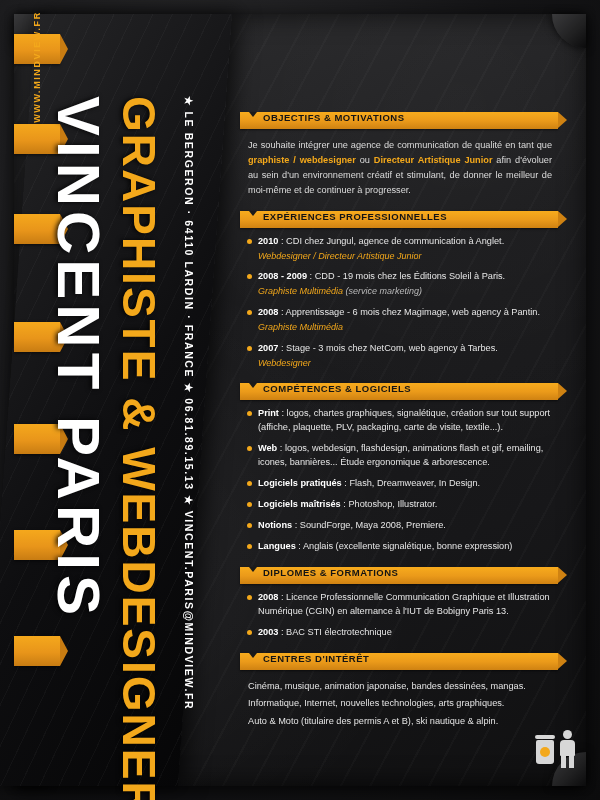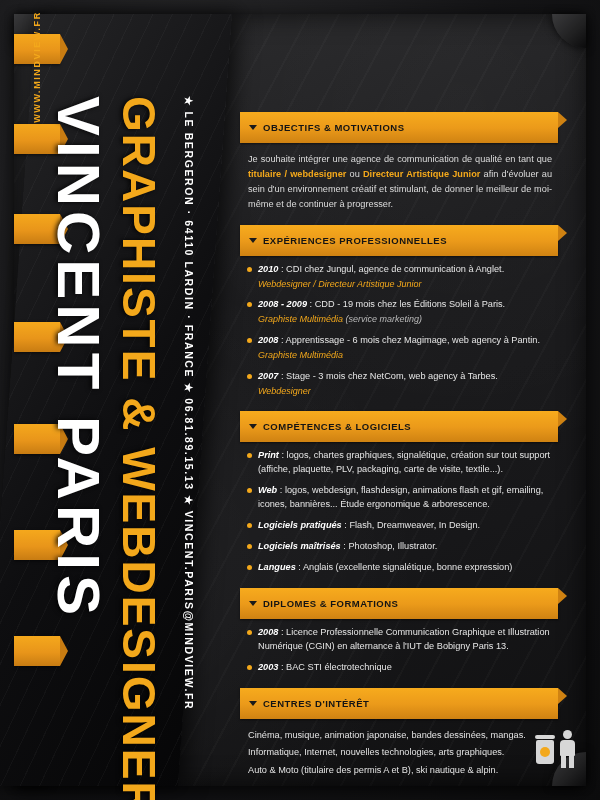--- a/index.html
+++ b/index.html
@@ -155,25 +155,25 @@
   
   .content {
     position: absolute;
     left: 240px;
     top: 112px;
     width: 318px;
   }
 
   .sec-head {
     position: relative;
-    height: 31px;
+    height: 17px;
     background: linear-gradient(180deg, #f7ab1d 0%, #eb9a1a 52%, #cf8212 100%);
     margin: 0 0 7px 0;
     display: flex;
-    align-items: center;
+    align-items: flex-start;
     padding-left: 9px;
     box-shadow: 0 1px 2px rgba(0,0,0,0.55);
   }
   .sec-head::after {
     content: "";
     position: absolute;
     right: -9px; top: 0;
     border-left: 9px solid #cf8212;
     border-top: 8.5px solid transparent;
     border-bottom: 8.5px solid transparent;
@@ -214,21 +214,21 @@
   .bullet::before {
     content: "";
     position: absolute;
     left: 7px;
     top: 4px;
     width: 5px;
     height: 5px;
     border-radius: 50%;
     background: #f3a81b;
   }
-  .bullet b { color: #ffffff; font-weight: bold; font-style: italic; }
+  .bullet b { color: #ffffff; font-weight: bold; }
   .bullet .sub {
     display: block;
     color: #f3a81b;
     font-style: italic;
     font-size: 9px;
     margin-top: 1px;
   }
   .bullet .sub em { color: #b9b9b9; font-style: italic; }
 
   .plain {
@@ -316,21 +316,21 @@
   <div class="job-vert">GRAPHISTE &amp; WEBDESIGNER</div>
   <div class="contact-vert">★ LE BERGERON · 64110 LARDIN · FRANCE ★ 06.81.89.15.13  ★ VINCENT.PARIS@MINDVIEW.FR</div>
 
   <div class="content">
 
     <div class="sec-head">
       <span class="caret"></span>
       <span class="title">OBJECTIFS &amp; MOTIVATIONS</span>
     </div>
     <div class="sec-body">
-      <div class="para"><span>Je souhaite intégrer une agence de communication de qualité en tant que </span><b>titulaire / webdesigner</b><span> ou </span><b>Directeur Artistique Junior</b><span> afin d'évoluer au sein d'un environnement créatif et stimulant, de donner le meilleur de moi-même et de continuer à progresser.</span></div>
+      <div class="para"><span>Je souhaite intégrer une agence de communication de qualité en tant que </span><b>graphiste / webdesigner</b><span> ou </span><b>Directeur Artistique Junior</b><span> afin d'évoluer au sein d'un environnement créatif et stimulant, de donner le meilleur de moi-même et de continuer à progresser.</span></div>
     </div>
 
     <div class="sec-head">
       <span class="caret"></span>
       <span class="title">EXPÉRIENCES PROFESSIONNELLES</span>
     </div>
     <div class="sec-body">
       <div class="bullet">
         <b>2010</b><span> : CDI chez Jungul, agence de communication à Anglet.</span>
         <span class="sub">Webdesigner / Directeur Artistique Junior</span>
@@ -358,20 +358,23 @@
         <b>Print</b><span> : logos, chartes graphiques, signalétique, création sur tout support (affiche, plaquette, PLV, packaging, carte de visite, textile...).</span>
       </div>
       <div class="bullet">
         <b>Web</b><span> : logos, webdesign, flashdesign, animations flash et gif, emailing, icones, bannières... Étude ergonomique &amp; arborescence.</span>
       </div>
       <div class="bullet">
         <b>Logiciels pratiqués</b><span> : Flash, Dreamweaver, In Design.</span>
       </div>
       <div class="bullet">
         <b>Logiciels maîtrisés</b><span> : Photoshop, Illustrator.</span>
+      </div>
+      <div class="bullet">
+        <b>Notions</b><span> : SoundForge, Maya 2008, Premiere.</span>
       </div>
       <div class="bullet">
         <b>Langues</b><span> : Anglais (excellente signalétique, bonne expression)</span>
       </div>
     </div>
 
     <div class="sec-head">
       <span class="caret"></span>
       <span class="title">DIPLOMES &amp; FORMATIONS</span>
     </div>

